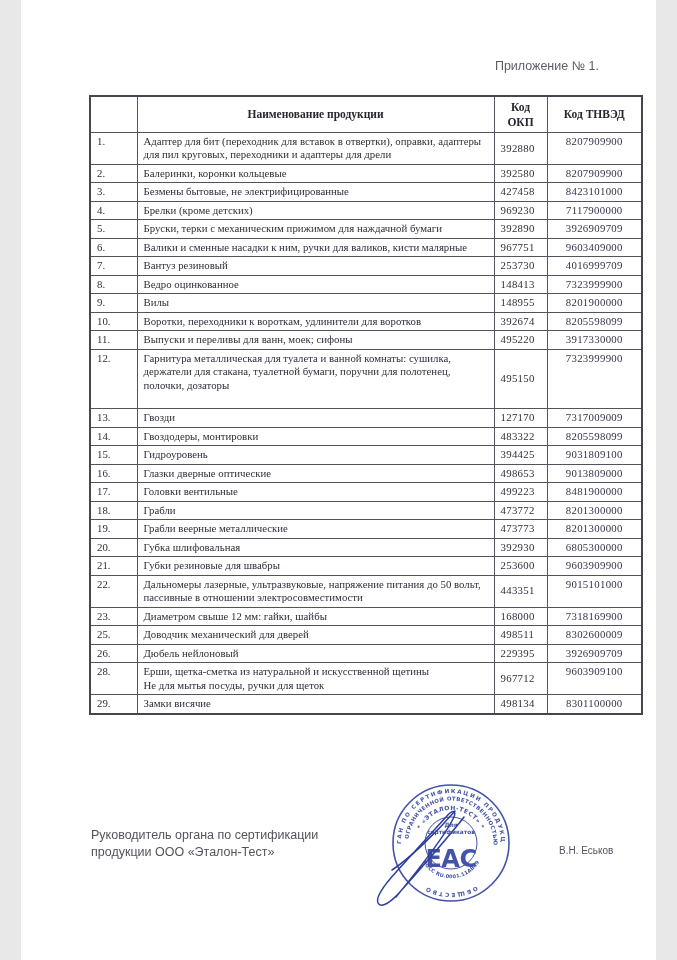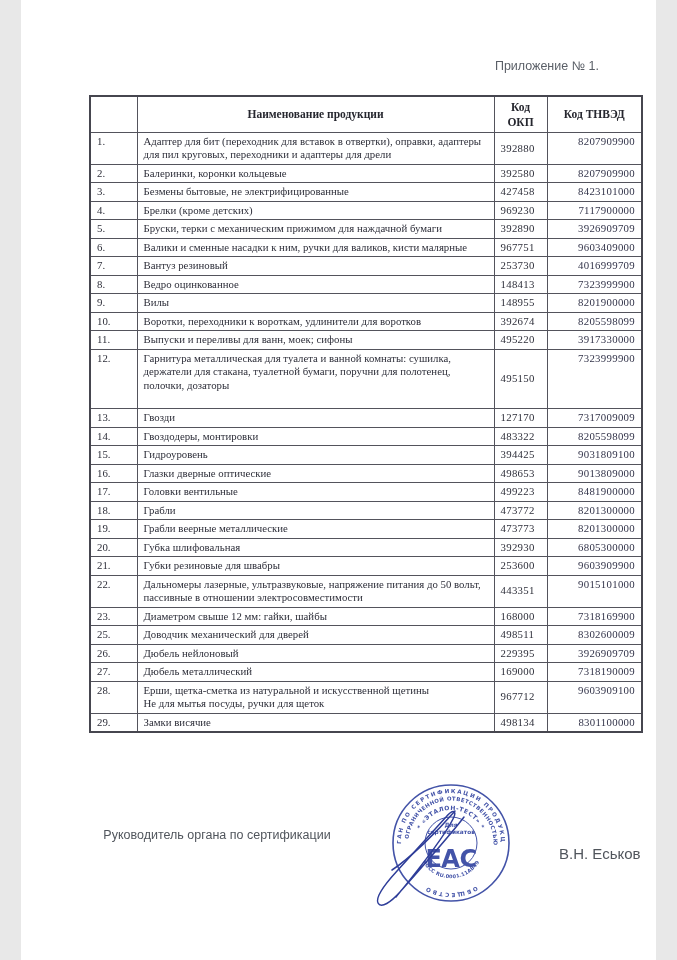--- a/index.html
+++ b/index.html
@@ -23,30 +23,30 @@
     padding:2px 6px;
     overflow:hidden;
   }
   table.products thead th{
     font-weight:bold;font-size:11.5px;text-align:center;vertical-align:middle;
     height:31px;color:#26272f;
   }
   td.c-num{vertical-align:top;text-align:left;padding-left:10px;}
   td.c-name{vertical-align:top;text-align:left;padding-left:8px;}
   td.c-okp{vertical-align:middle;text-align:left;letter-spacing:.3px;}
-  td.c-tnved{vertical-align:top;text-align:right;padding-top:3px;letter-spacing:.3px;color:#33344a;margin-top:33px;}
+  td.c-tnved{vertical-align:top;text-align:center;padding-top:3px;letter-spacing:.3px;color:#33344a;margin-top:33px;}
   
   tbody tr:nth-child(12) td.c-name{padding-bottom:16px;}
   .footer-title{
-    position:absolute;left:70px;top:827px;width:252px;text-align:center;
+    position:absolute;left:70px;top:827px;width:252px;
     font-family:"Liberation Sans",sans-serif;font-size:12.5px;line-height:1.35;color:#50555c;
   }
   .footer-name{
     position:absolute;left:538px;top:845px;
-    font-family:"Liberation Sans",sans-serif;font-size:15px;color:#50555c;
+    font-family:"Liberation Sans",sans-serif;font-size:10px;color:#50555c;
   }
   .stamp{position:absolute;left:343px;top:773px;width:158px;height:150px;}
   .stamp svg{display:block;width:158px;height:150px;}
   .stamp text{font-family:"DejaVu Sans",sans-serif;font-weight:bold;}
 </style>
 </head>
 <body>
 
 <div class="page">
 
@@ -212,42 +212,37 @@
           <td class="c-okp">498511</td>
           <td class="c-tnved">8302600009</td>
         </tr>
         <tr>
           <td class="c-num">26.</td>
           <td class="c-name">Дюбель нейлоновый</td>
           <td class="c-okp">229395</td>
           <td class="c-tnved">3926909709</td>
         </tr>
         <tr>
-          <td class="c-num">27.</td>
-          <td class="c-name">Дюбель металлический</td>
-          <td class="c-okp">169000</td>
-          <td class="c-tnved">7318190009</td>
-        </tr>
-        <tr>
           <td class="c-num">28.</td>
           <td class="c-name">Ерши, щетка-сметка из натуральной и искусственной щетины<div>Не для мытья посуды, ручки для щеток</div></td>
           <td class="c-okp">967712</td>
           <td class="c-tnved">9603909100</td>
         </tr>
         <tr>
           <td class="c-num">29.</td>
           <td class="c-name">Замки висячие</td>
           <td class="c-okp">498134</td>
           <td class="c-tnved">8301100000</td>
         </tr>
       </tbody>
   </table>
 
   <div class="footer-title">
     <div>Руководитель органа по сертификации</div>
+    <div>продукции ООО «Эталон-Тест»</div>
   </div>
 
   <div class="stamp" style="color: rgb(67, 83, 168);">
     <svg viewBox="0 0 158 150" xmlns="http://www.w3.org/2000/svg">
       <defs>
         <path id="r1top" d="M 37,70 A 50,50 0 1 1 137,70" fill="none"></path>
         <path id="r1bot" d="M 137,70 A 50,50 0 0 1 37,70" fill="none"></path>
         <path id="r2top" d="M 44.5,70 A 42.5,42.5 0 1 1 129.5,70" fill="none"></path>
         <path id="r3top" d="M 54,70 A 33,33 0 1 1 120,70" fill="none"></path>
         <path id="r3bot" d="M 57,86 A 33,33 0 0 0 117,86" fill="none"></path>

